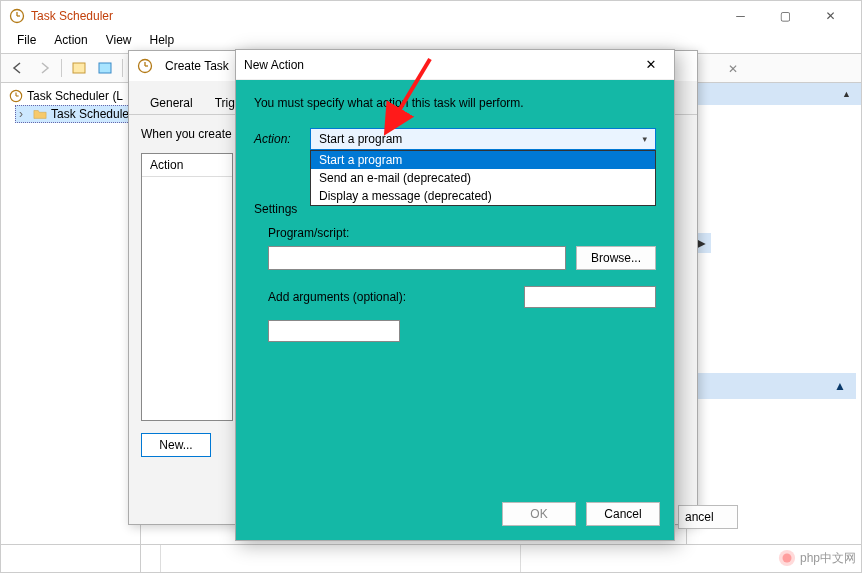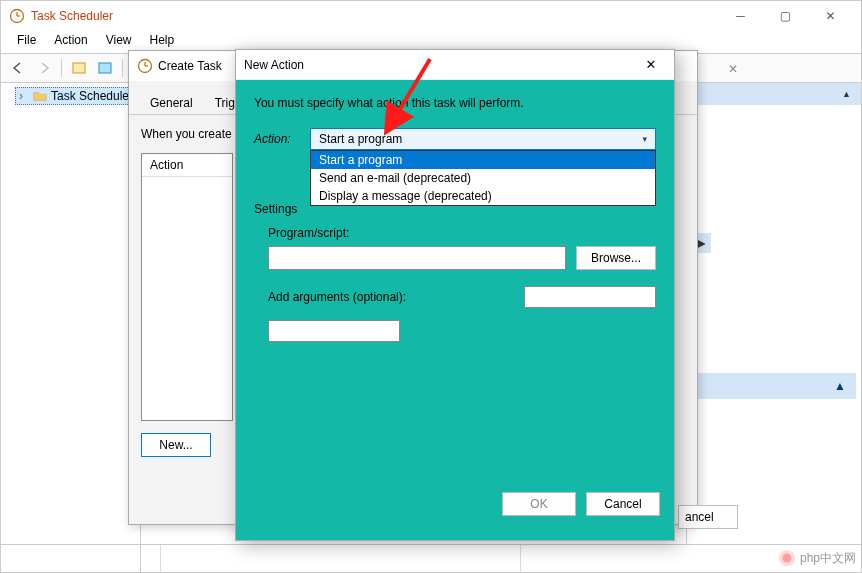--- a/index.html
+++ b/index.html
@@ -61,21 +61,21 @@
     .dropdown { position: absolute; top: 22px; left: 0; right: 0; background: #fff; border: 1px solid #333; z-index: 10;}
     .dd-item { padding: 2px 8px; }
     .dd-item.sel { background: #0078d4; color: #fff; }
     .settings-lbl { margin: 8px 0 10px 0; }
     .progscript-row { display: flex; gap: 10px; align-items: center; margin-bottom: 16px;}
     .progscript-row input[type=text]{ flex:1; height: 24px; border:1px solid #888; background:#fff;}
     .browse-btn { height: 24px; width: 80px; background: #fdfdfd; border: 1px solid #bbb;}
     .arg-row { display: flex; align-items: center; margin-bottom: 12px; }
     .arg-row .lbl { flex: 1; }
     .arg-row input { width: 132px; height: 22px; border:1px solid #888; background:#fff;}
-    .dlg-buttons { position: absolute; bottom: 24px; right: 14px; display: flex; gap: 10px;}
+    .dlg-buttons { position: absolute; bottom: 14px; right: 14px; display: flex; gap: 10px;}
     .dlg-btn { width: 74px; height: 24px; background: #fdfdfd; border: 1px solid #bbb;}
     .dlg-btn.disabled { color:#888;}
 
     
     .red-arrow { position: absolute; left: 380px; top: 54px; pointer-events:none; z-index:50;}
     
     
     .watermark { position:absolute; right:6px; bottom:6px; font-size:12px; color:#999; display:flex; align-items:center; gap:4px;}
     .wm-icon { width:18px; height:18px;}
 
@@ -135,20 +135,28 @@
     <div class="tb-sep"></div>
     <div class="tb-btn">
         <svg width="16" height="16" viewBox="0 0 16 16">
           <circle cx="8" cy="8" r="6" fill="#5aa0e0"></circle>
           <text x="8" y="11" text-anchor="middle" font-size="9" fill="#fff">?</text>
         </svg>
       </div>
   </div>
   <div class="content">
     <div class="tree-panel">
+      <div class="tree-item">
+        <svg class="tree-icon clock-icon" viewBox="0 0 16 16">
+            <circle cx="8" cy="8" r="6.5"></circle>
+            <line x1="8" y1="8" x2="8" y2="4"></line>
+            <line x1="8" y1="8" x2="11" y2="8"></line>
+          </svg>
+        <span>Task Scheduler (L</span>
+      </div>
       <div class="tree-item selected" style="margin-left:10px">
         <span class="tree-expand">›</span>
         <svg class="tree-icon" viewBox="0 0 16 16">
             <path class="folder-icon" d="M1 4 h5 l1 2 h8 v7 h-14 z"></path>
           </svg>
         <span>Task Schedule</span>
       </div>
     </div>
   </div>
 
@@ -170,21 +178,21 @@
   </div>
 </div>
 
 <div class="dlg-create-task">
   <div class="dlg-titlebar">
     <svg class="icon clock-icon" viewBox="0 0 16 16" width="16" height="16">
         <circle cx="8" cy="8" r="6.5"></circle>
         <line x1="8" y1="8" x2="8" y2="4"></line>
         <line x1="8" y1="8" x2="11" y2="8"></line>
       </svg>
-    <span style="margin-left:5px">Create Task</span>
+    <span style="margin-left:12px">Create Task</span>
   </div>
   <div class="tabs-row">
     <div class="tab">General</div>
     <div class="tab">Triggers</div>
   </div>
   <div class="ct-body">
     <div class="ct-hint">When you create</div>
     <div class="actions-list">
       <div class="hdr">Action</div>
     </div>

